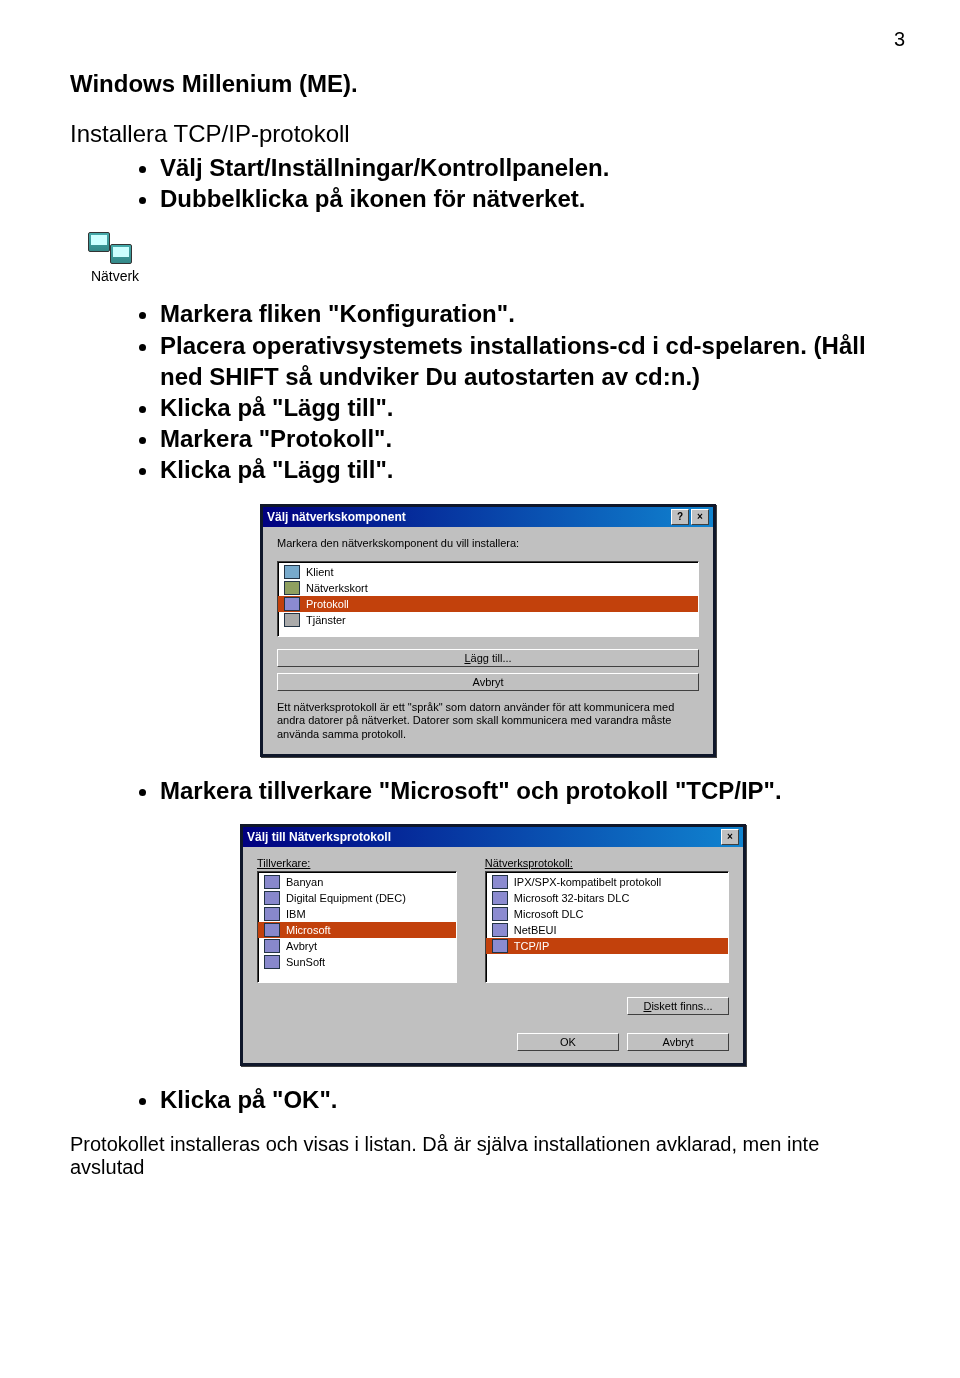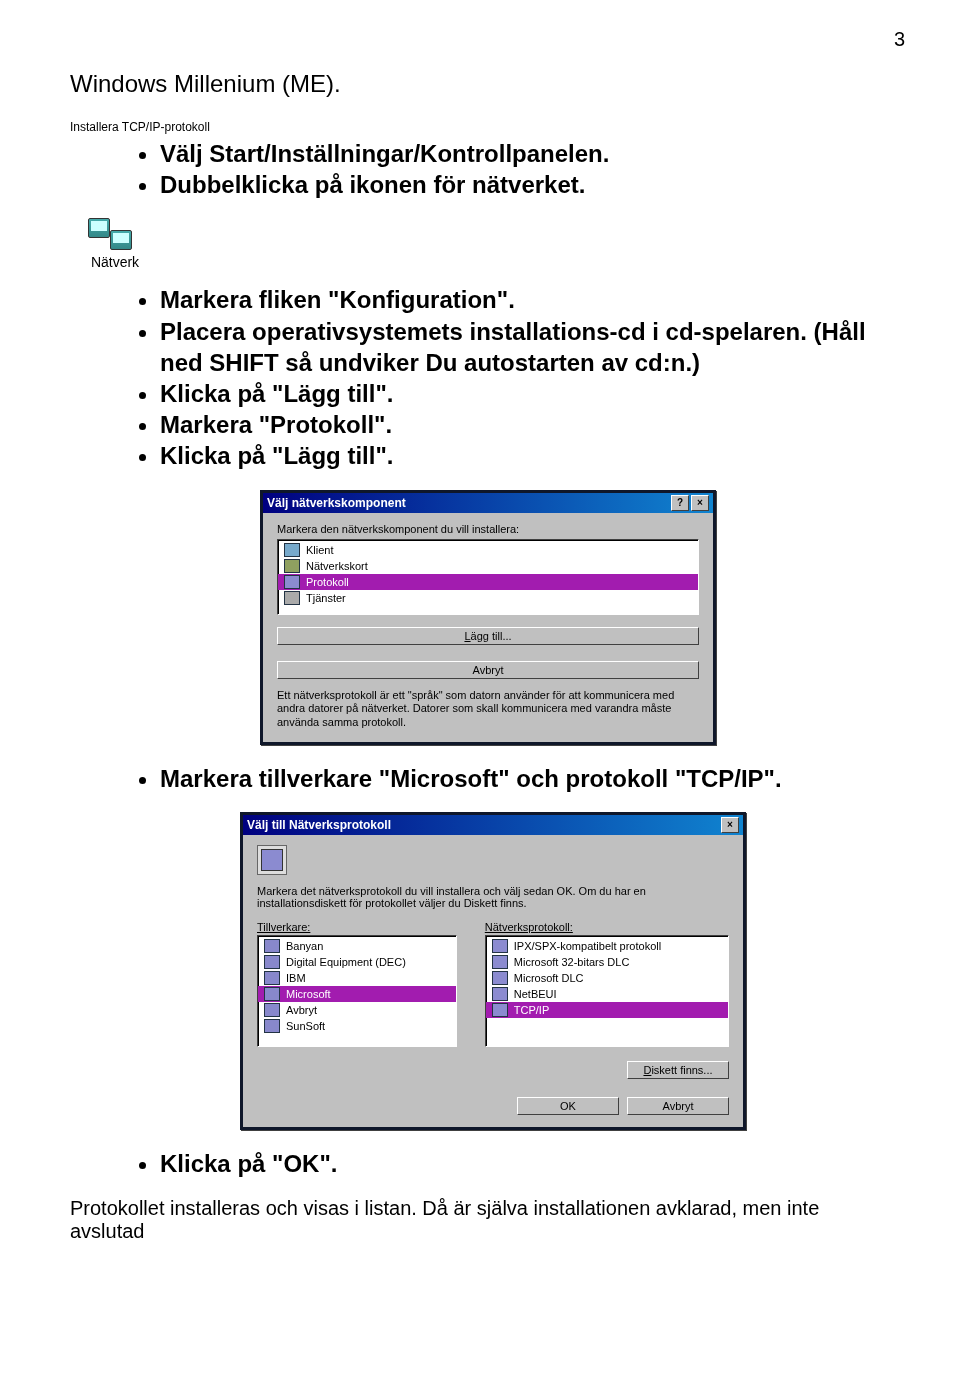--- a/index.html
+++ b/index.html
@@ -17,25 +17,25 @@
     box-sizing: border-box;
   }
   .page-number {
     position: absolute;
     top: 28px;
     right: 55px;
     font-size: 20px;
   }
   h1.section-title {
     font-size: 24px;
-    font-weight: normal;
+    font-weight: bold;
     margin: 30px 0 22px 0;
   }
   h2.sub-title {
-    font-size: 12px;
+    font-size: 24px;
     font-weight: normal;
     color: #000;
     margin: 0 0 4px 0;
   }
   ul.bullets {
     list-style: disc;
     margin: 0 0 18px 0;
     padding-left: 90px;
     font-size: 24px;
     line-height: 1.3;
@@ -85,37 +85,37 @@
   }
   .titlebar-right { display: flex; gap: 2px; }
   .tbtn {
     width: 16px; height: 14px;
     background: #c0c0c0;
     border: 1px solid #fff; border-right-color:#404040; border-bottom-color:#404040;
     display: flex; align-items: center; justify-content: center;
     font-size: 10px; font-weight: bold; color: #000;
   }
   .dialog-body { padding: 10px 14px 12px 14px; }
-  .prompt { margin-bottom: 4px; }
+  .prompt { margin-bottom: 12px; }
   .listbox {
     background: #fff;
     border: 1px solid #808080;
     border-top-color: #404040; border-left-color: #404040;
     border-right-color: #fff; border-bottom-color: #fff;
     box-shadow: inset 1px 1px 0 #000;
     padding: 2px 0;
     height: 70px;
     overflow: hidden;
   }
   .list-row {
     display: flex; align-items: center; gap: 6px;
     padding: 1px 6px;
     cursor: default;
   }
-  .list-row.selected { background: #a21caf; color: #fff; }
+  .list-row.selected { background: #c2410c; color: #fff; }
   .smicon {
     width: 14px; height: 12px;
     background: #7aa;
     border: 1px solid #234;
     flex: none;
   }
   .smicon.proto { background: #8b8bd0; }
   .smicon.card { background: #8fa060; }
   .smicon.client { background: #77aacc; }
   .smicon.service { background: #aaa; }
@@ -125,21 +125,21 @@
     padding: 2px 10px;
     background: #c0c0c0;
     border: 1px solid #fff;
     border-right-color: #404040; border-bottom-color: #404040;
     text-align: center;
     font-size: 11px;
     cursor: default;
     white-space: nowrap;
   }
   .btn.first-letter::first-letter { text-decoration: underline; }
-  .btn-col { display: flex; flex-direction: column; gap: 16px; justify-content: flex-end; }
+  .btn-col { display: flex; flex-direction: column; gap: 6px; justify-content: flex-end; }
   .btn-row { display: flex; gap: 8px; justify-content: flex-end; }
 
   .two-col { display: flex; gap: 12px; flex-direction: column; }
   .desc {
     margin-top: 10px;
     line-height: 1.25;
   }
   .desc-box {
     background: #c0c0c0;
     padding: 0;
@@ -237,27 +237,20 @@
   </ul>
 
   <div class="dialog wide">
     <div class="titlebar">
       <span>Välj till Nätverksprotokoll</span>
       <div class="titlebar-right">
         <div class="tbtn">×</div>
       </div>
     </div>
     <div class="dialog-body">
-      <div class="two-col" style="align-items:flex-start; gap:10px; margin-bottom:12px;">
-        <div style="width:30px;height:30px;flex:none;position:relative;">
-          <div style="position:absolute;inset:0;background:#ddd;border:1px solid #666;"></div>
-          <div style="position:absolute;left:4px;top:4px;width:20px;height:20px;background:#8b8bd0;border:1px solid #333;"></div>
-        </div>
-        <div class="prompt" style="flex:1; margin:0;">Markera det nätverksprotokoll du vill installera och välj sedan OK. Om du har en installationsdiskett för protokollet väljer du Diskett finns.</div>
-      </div>
 
       <div class="cols">
         <div class="col" style="flex:0.9">
           <div class="field-label"><span class="ul">Tillverkare:</span></div>
           <div class="listbox tall">
             <div class="list-row">
                 <span class="smicon vendor"></span>
                 <span>Banyan</span>
               </div>
             <div class="list-row">

